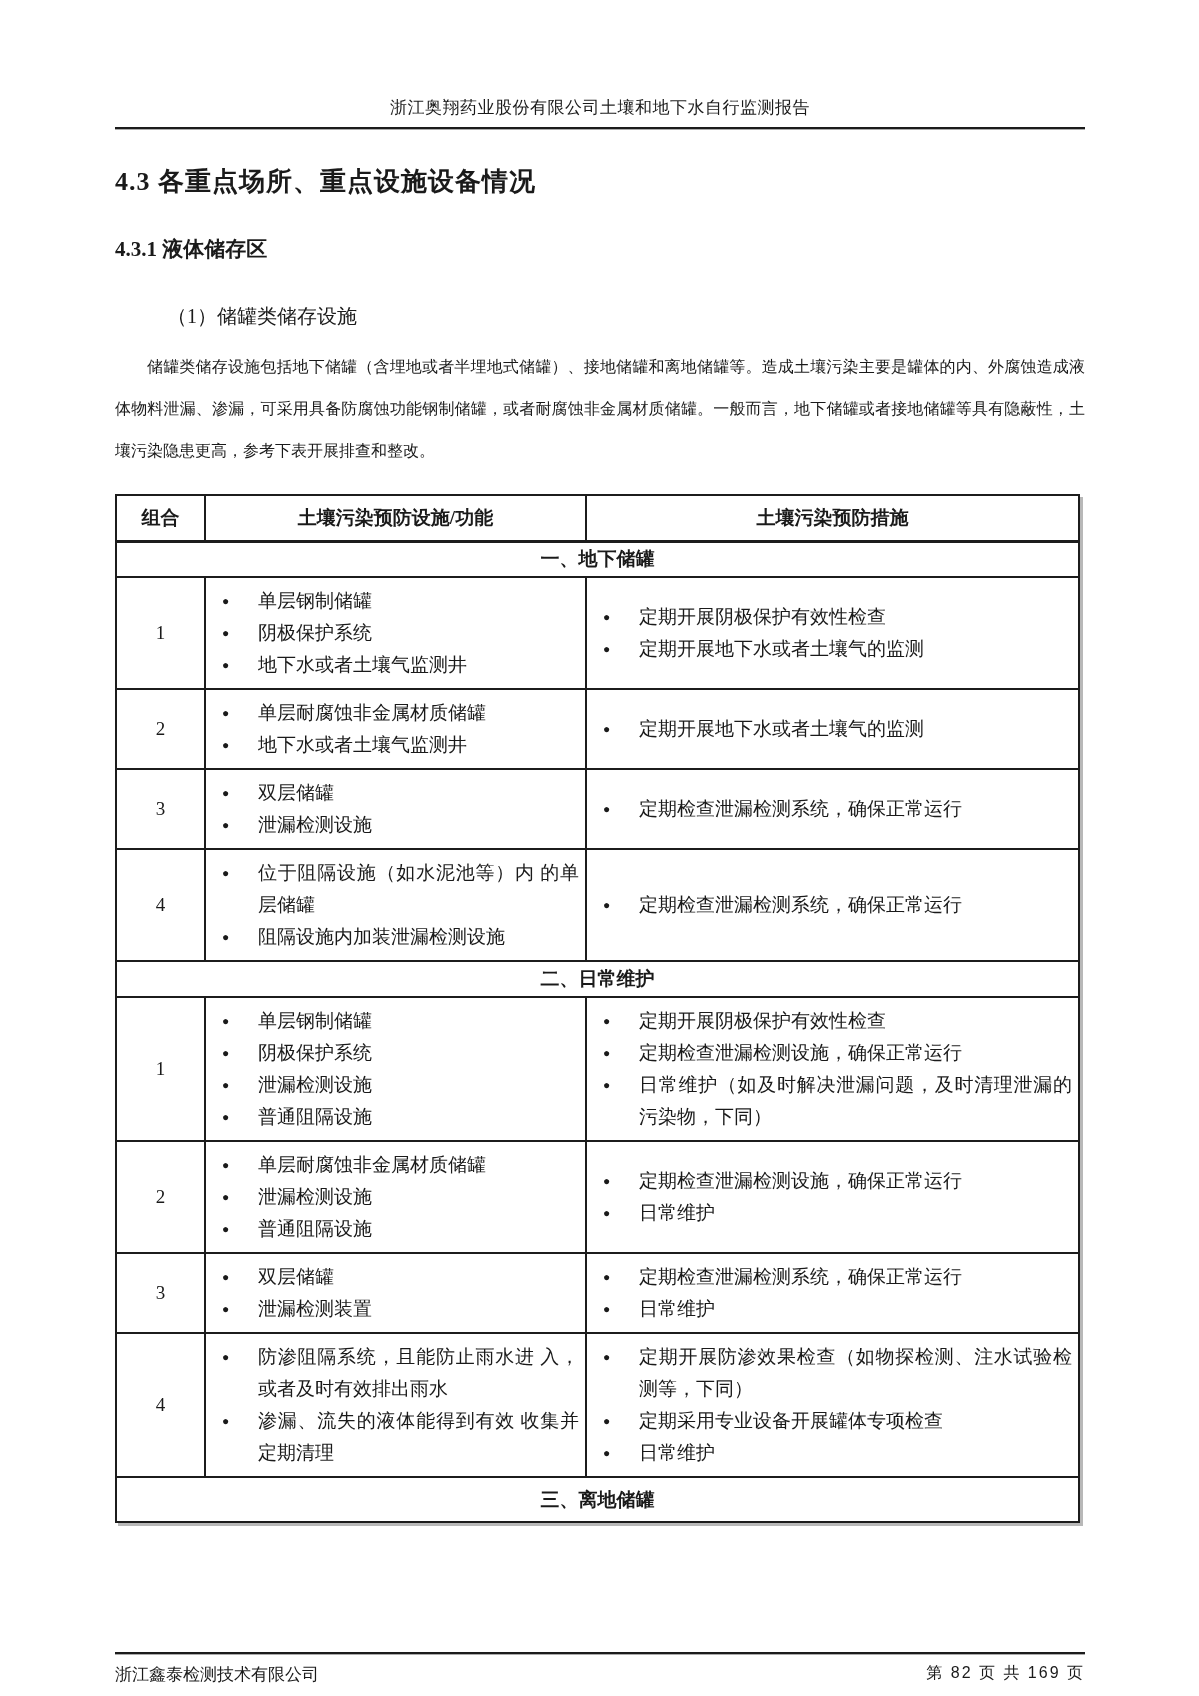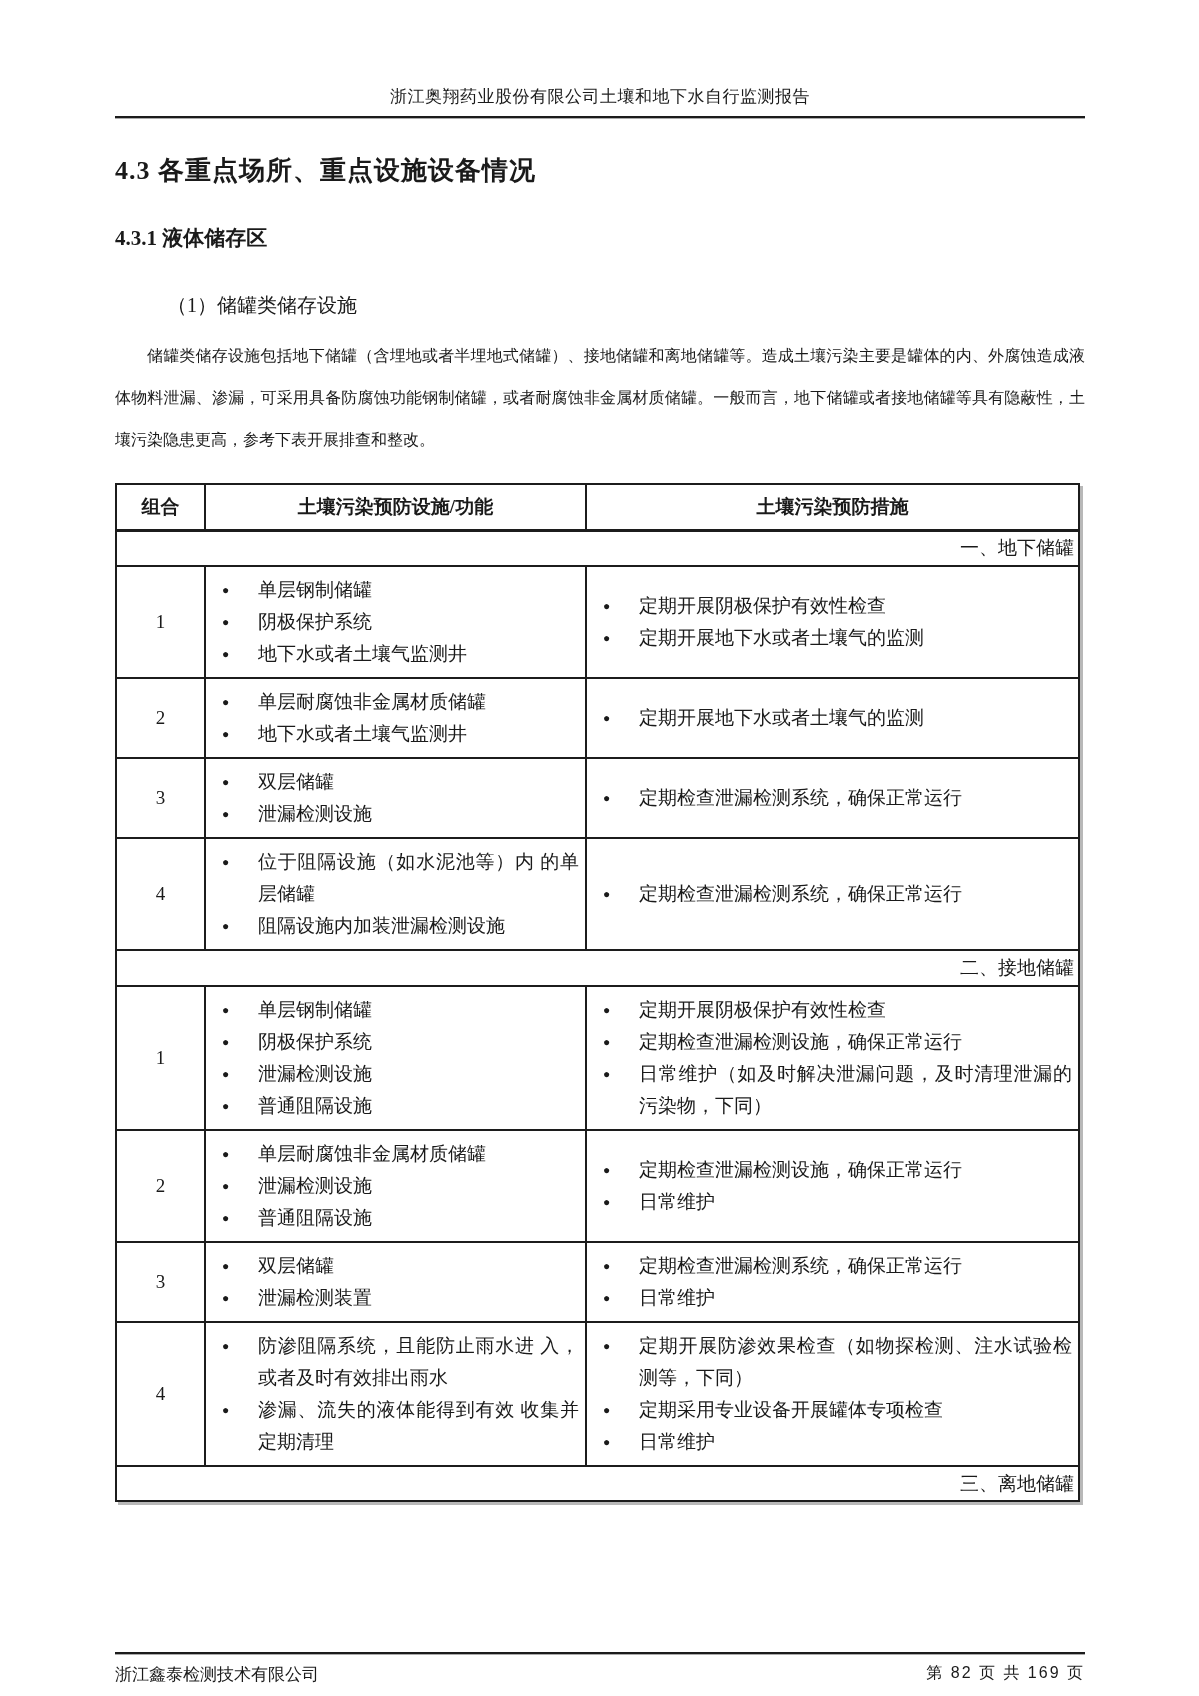--- a/index.html
+++ b/index.html
@@ -12,21 +12,21 @@
     position: relative;
     width: 1199px;
     height: 1696px;
     background: #ffffff;
     overflow: hidden;
   }
   .content {
     position: absolute;
     left: 115px;
     width: 970px;
-    top: 5px;
+    top: 16px;
   }
 
   
   .doc-header {
     padding-top: 80px;
     text-align: center;
     font-size: 17px;
     letter-spacing: 0.5px;
   }
   .header-rule {
@@ -88,25 +88,25 @@
     font-weight: bold;
     text-align: center;
     border-bottom: 3px solid #1c1c1c;
   }
   col.c-id   { width: 89px; }
   col.c-fac  { width: 381px; }
   col.c-meas { width: 493px; }
 
   tr.section-row td {
     height: 36px;
-    font-weight: normal;
-    text-align: right;
+    font-weight: bold;
+    text-align: center;
     padding: 2px 4px;
   }
-  tr.section-row:last-child td { height: 35px; }
+  tr.section-row:last-child td { height: 45px; }
 
   td.col-id { text-align: center; }
 
   ul.bullet-list {
     list-style: none;
     padding: 7px 6px 7px 0;
   }
   ul.bullet-list li {
     position: relative;
     padding-left: 52px;
@@ -231,21 +231,21 @@
                 <li><span class="bullet">●</span><span>阻隔设施内加装泄漏检测设施</span></li>
               </ul>
             </td>
             <td class="col-meas">
               <ul class="bullet-list">
                 <li><span class="bullet">●</span><span>定期检查泄漏检测系统，确保正常运行</span></li>
               </ul>
             </td>
           </tr>
           <tr class="section-row">
-            <td colspan="3">二、接地储罐</td>
+            <td colspan="3">二、日常维护</td>
           </tr>
           <tr class="data-row">
             <td class="col-id">1</td>
             <td class="col-fac">
               <ul class="bullet-list">
                 <li><span class="bullet">●</span><span>单层钢制储罐</span></li>
                 <li><span class="bullet">●</span><span>阴极保护系统</span></li>
                 <li><span class="bullet">●</span><span>泄漏检测设施</span></li>
                 <li><span class="bullet">●</span><span>普通阻隔设施</span></li>
               </ul>

